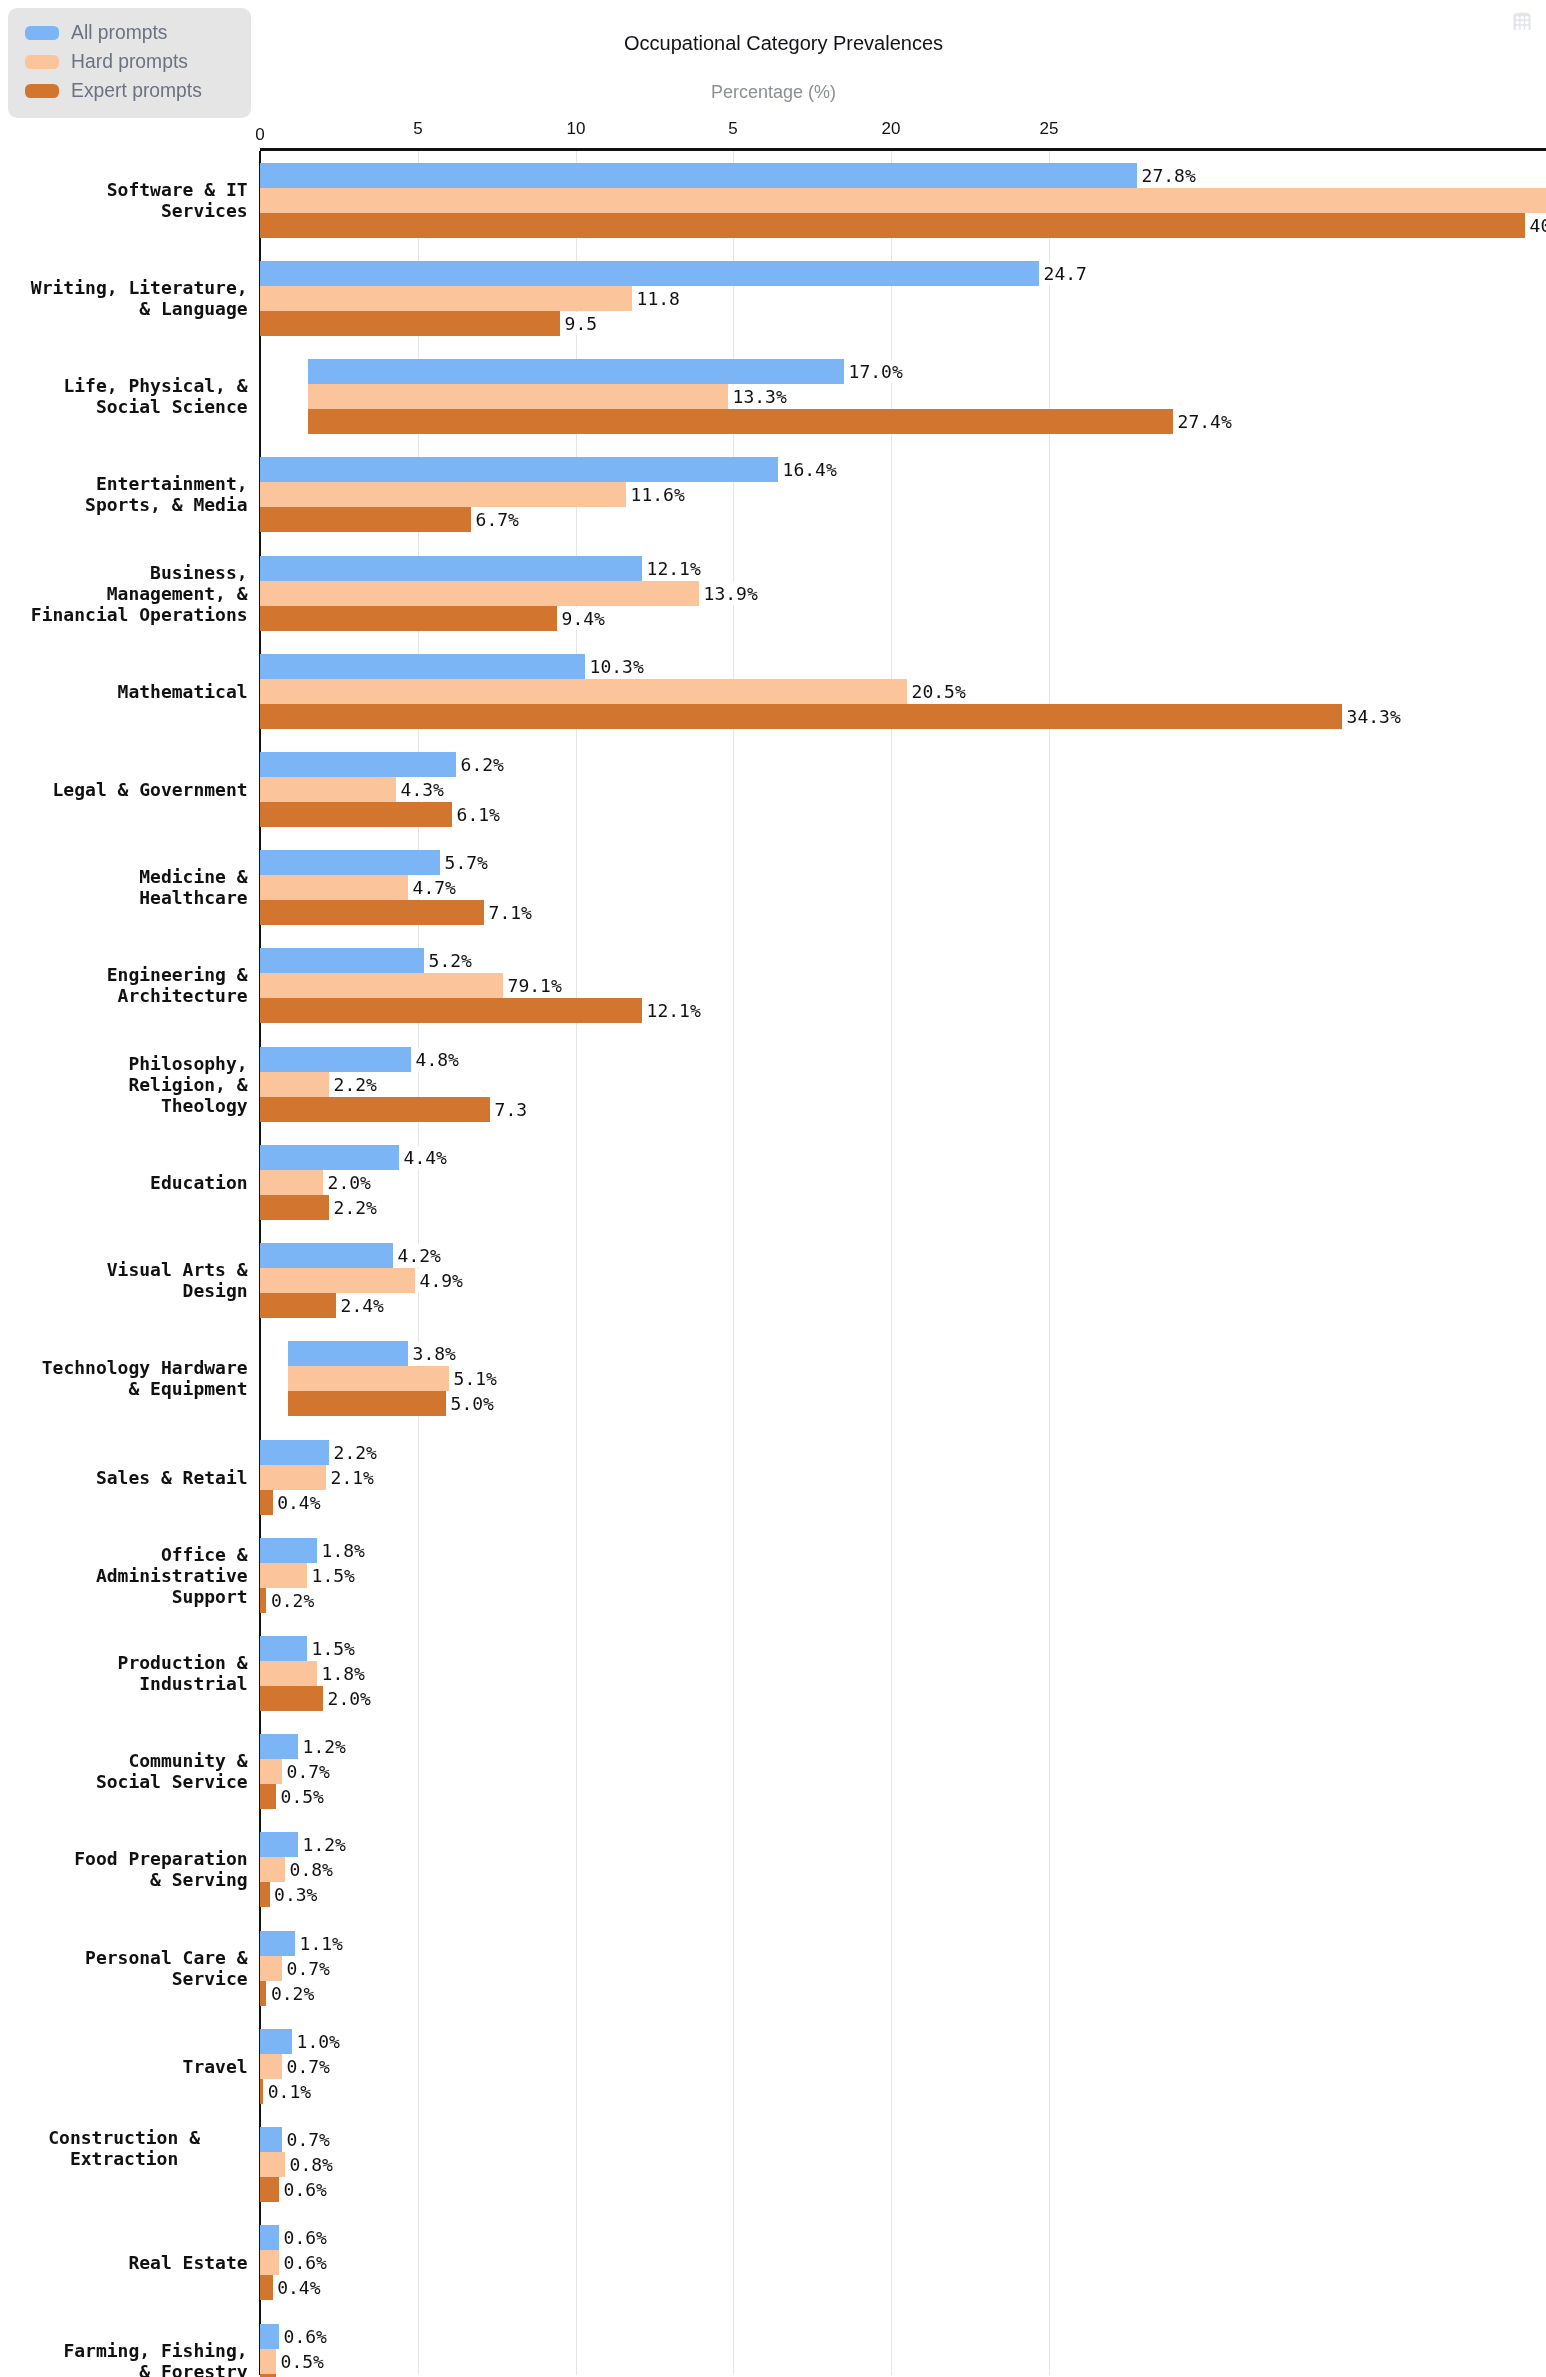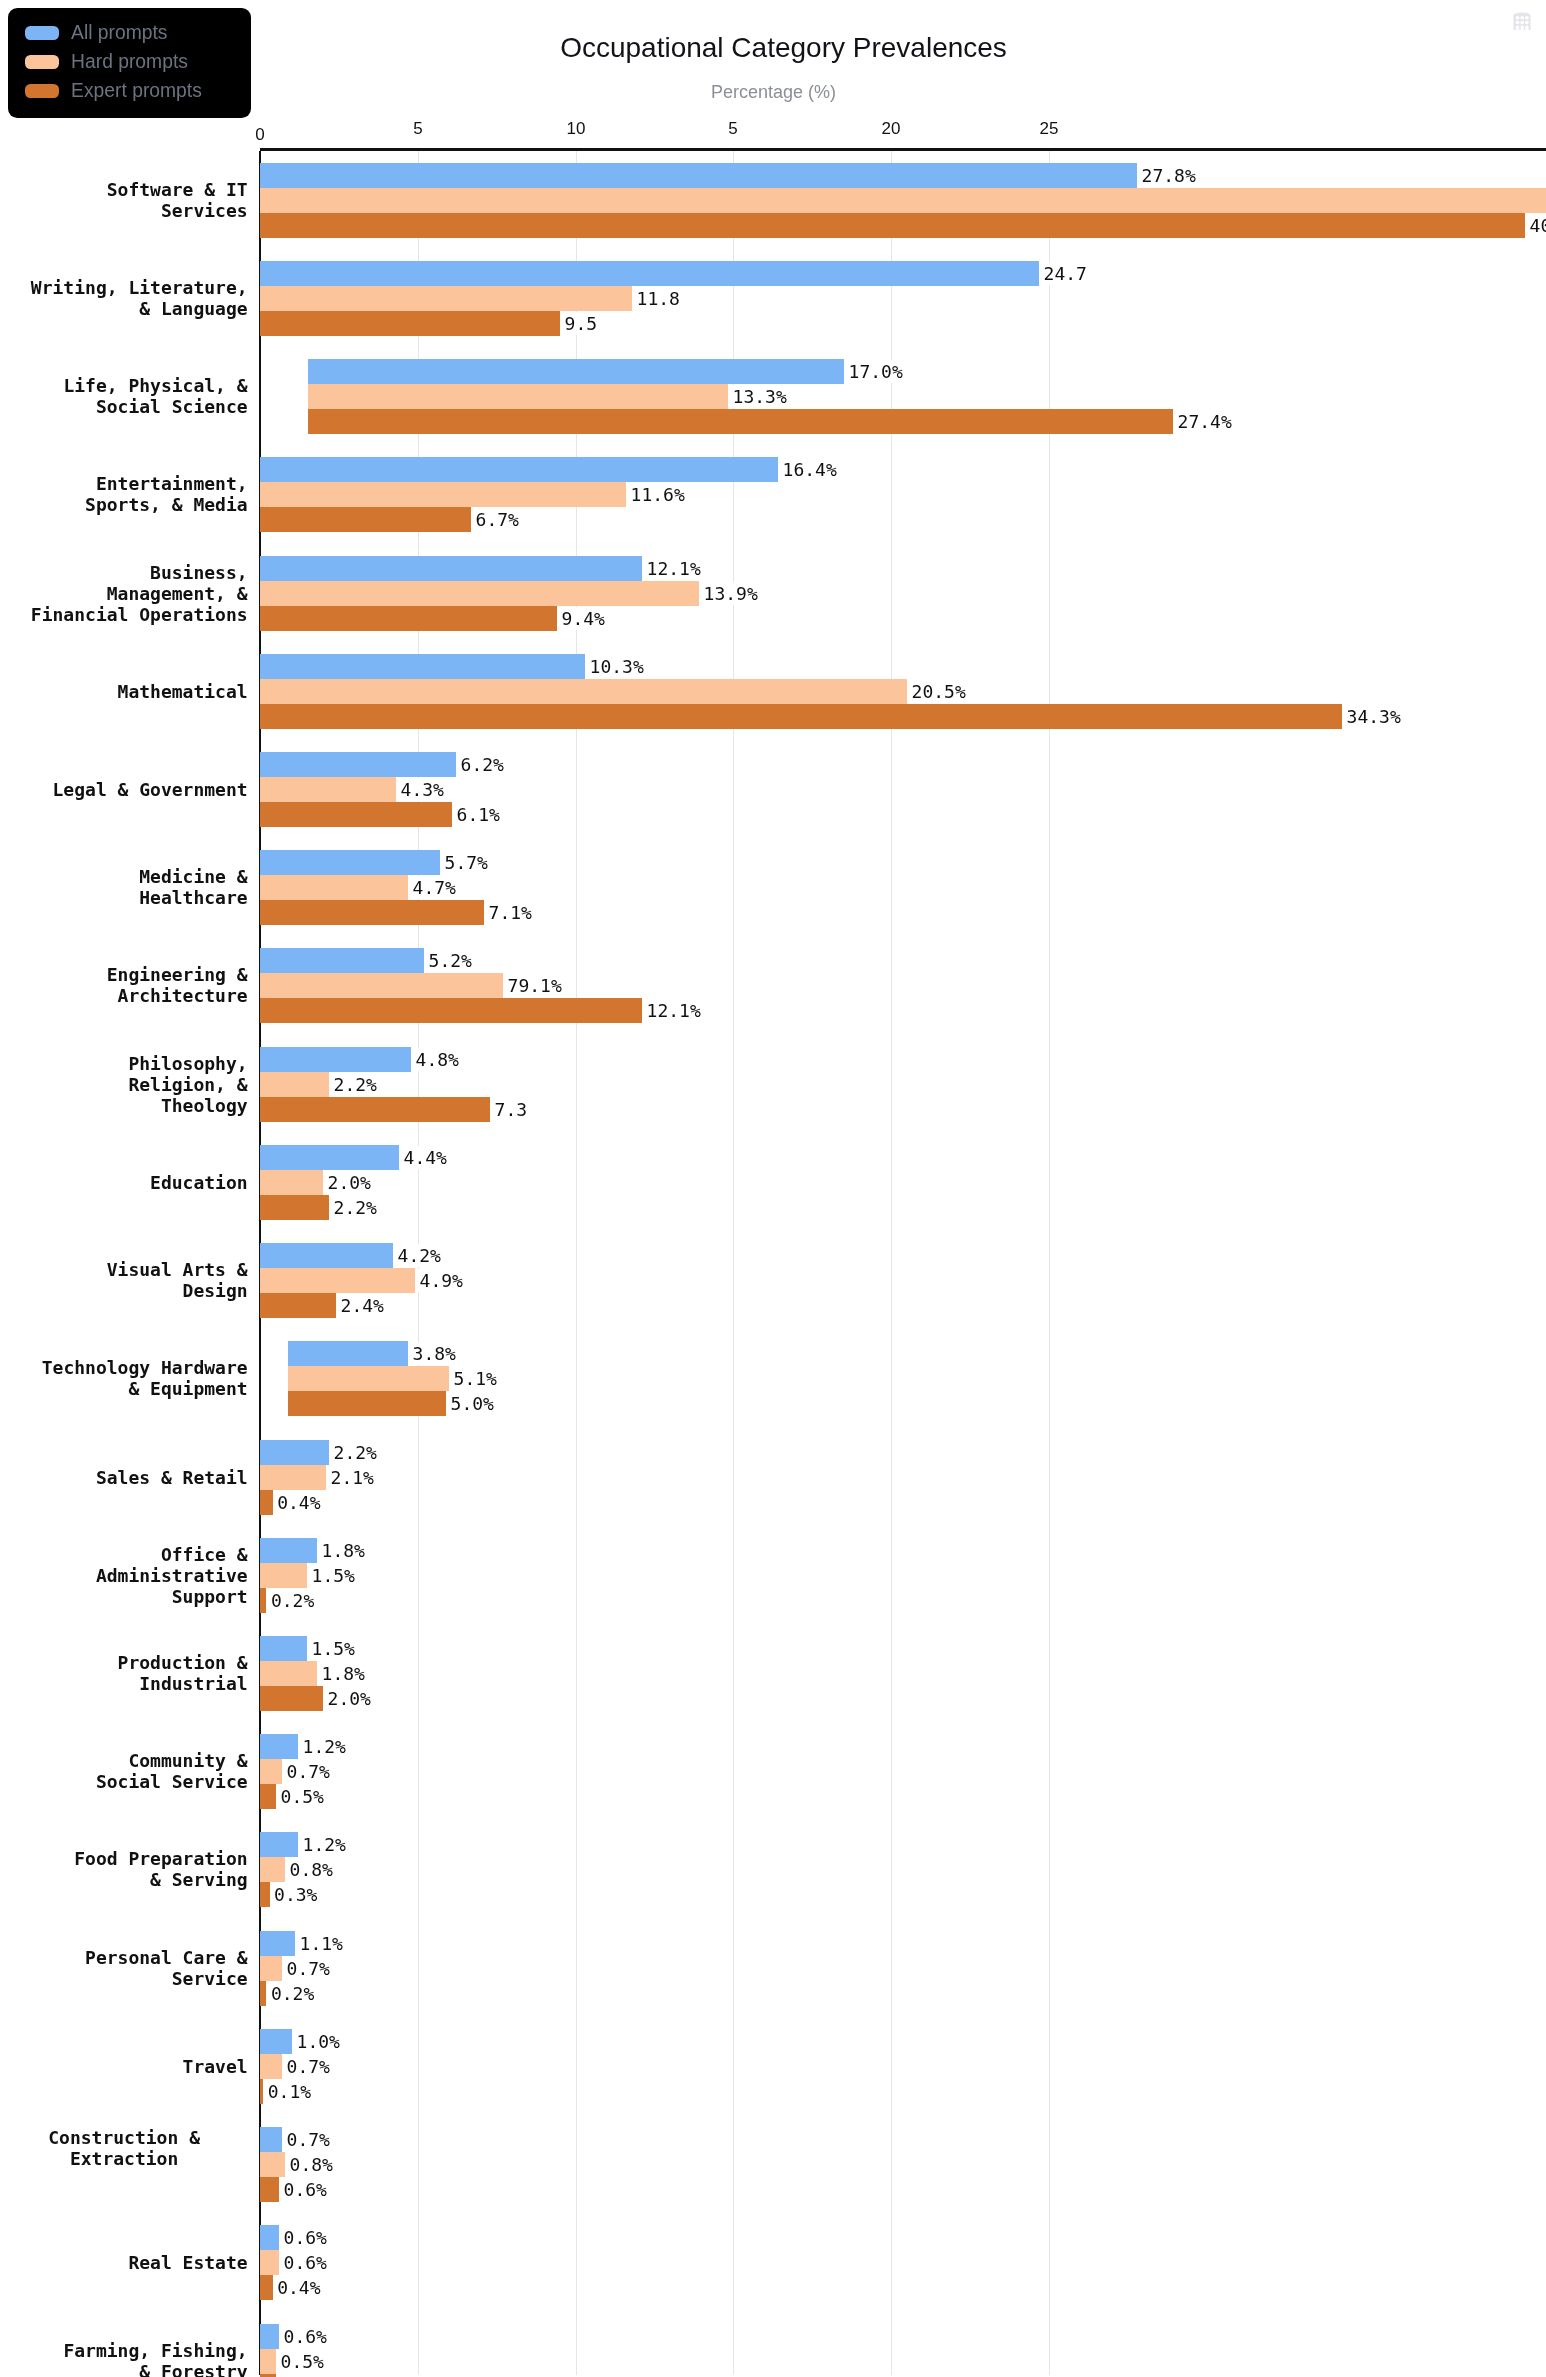--- a/index.html
+++ b/index.html
@@ -14,21 +14,21 @@
     height: 2377px;
     background: #ffffff;
     overflow: hidden;
   }
 
   
   #legend {
     position: absolute;
     left: 7.7px; top: 7.7px;
     width: 243px;
-    background: #000000;
+    background: #e5e5e5;
     border-radius: 9.3px;
     padding: 10.8px 14px 12.4px 17px;
   }
   .legend-row {
     display: flex;
     align-items: center;
     height: 29px;
   }
   .legend-swatch {
     width: 34px; height: 14.7px;
@@ -49,21 +49,21 @@
     right: 10.8px; top: 6.2px;
     width: 28px; height: 28px;
     opacity: 1;
   }
 
   
   #chart-title {
     position: absolute;
     left: 8px; right: 0; top: 32px;
     text-align: center;
-    font-size: 28px;
+    font-size: 20px;
     color: #111318;
     font-family: "Liberation Sans", sans-serif;
     margin-left: 12px;
   }
   #axis-title {
     position: absolute;
     left: 0; right: 0; top: 82px;
     text-align: center;
     font-size: 18px;
     color: #8b8f98;

